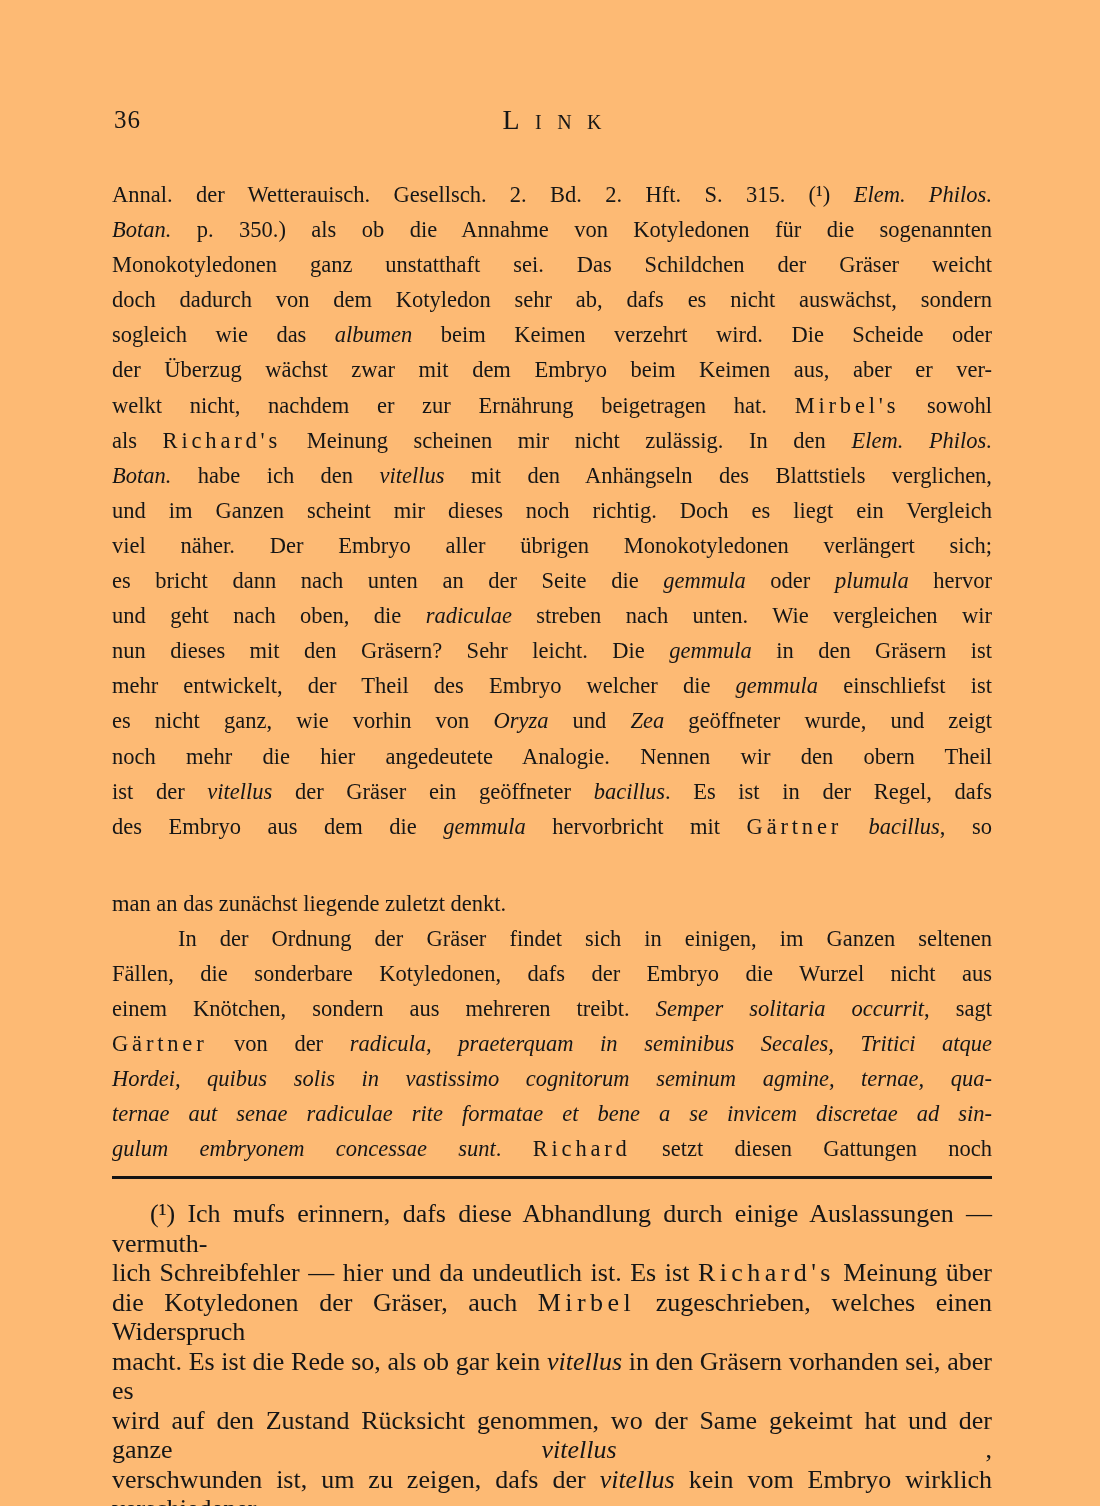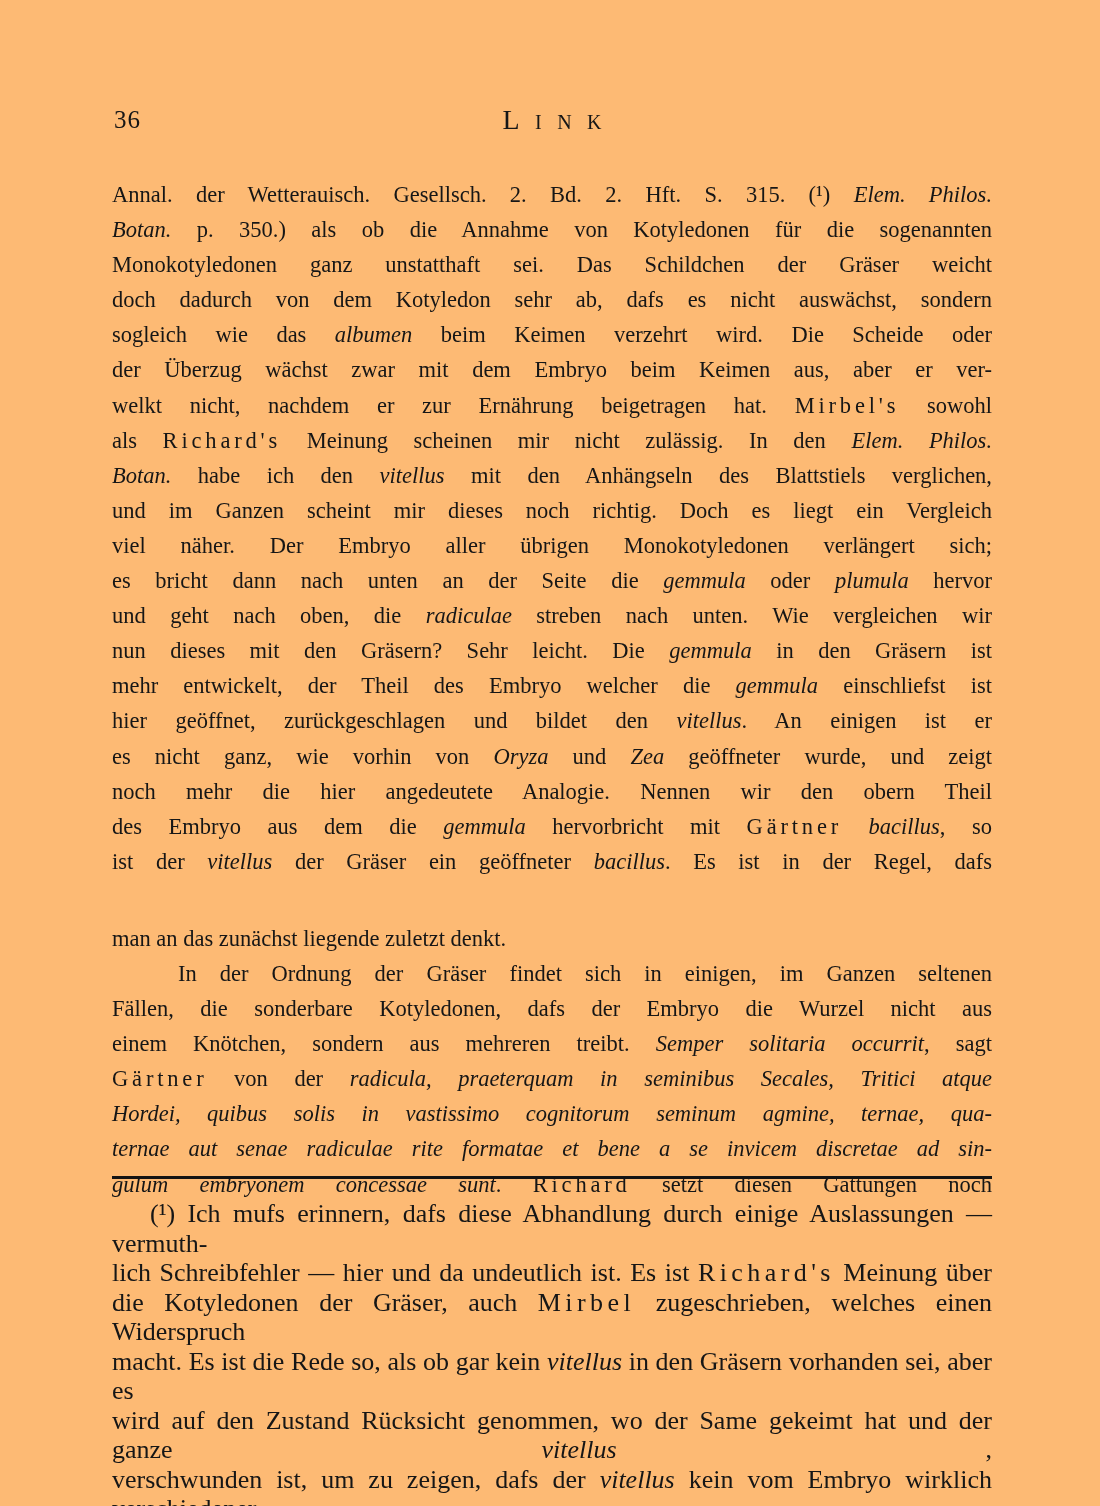--- a/index.html
+++ b/index.html
@@ -93,25 +93,24 @@
       <div class="line"><span>der Überzug wächst zwar mit dem Embryo beim Keimen aus, aber er ver-</span></div>
       <div class="line"><span>welkt nicht, nachdem er zur Ernährung beigetragen hat. </span><span class="sp">Mirbel's</span><span> sowohl</span></div>
       <div class="line"><span>als </span><span class="sp">Richard's</span><span> Meinung scheinen mir nicht zulässig. In den </span><span class="i">Elem. Philos.</span></div>
       <div class="line"><span class="i">Botan.</span><span> habe ich den </span><span class="i">vitellus</span><span> mit den Anhängseln des Blattstiels verglichen,</span></div>
       <div class="line"><span>und im Ganzen scheint mir dieses noch richtig. Doch es liegt ein Vergleich</span></div>
       <div class="line"><span>viel näher. Der Embryo aller übrigen Monokotyledonen verlängert sich;</span></div>
       <div class="line"><span>es bricht dann nach unten an der Seite die </span><span class="i">gemmula</span><span> oder </span><span class="i">plumula</span><span> hervor</span></div>
       <div class="line"><span>und geht nach oben, die </span><span class="i">radiculae</span><span> streben nach unten. Wie vergleichen wir</span></div>
       <div class="line"><span>nun dieses mit den Gräsern? Sehr leicht. Die </span><span class="i">gemmula</span><span> in den Gräsern ist</span></div>
       <div class="line"><span>mehr entwickelt, der Theil des Embryo welcher die </span><span class="i">gemmula</span><span> einschliefst ist</span></div>
-      <div class="line"><span>hier geöffnet, zurückgeschlagen und bildet den </span><span class="i">vitellus</span><span>. An einigen ist er</span></div>
       <div class="line"><span>es nicht ganz, wie vorhin von </span><span class="i">Oryza</span><span> und </span><span class="i">Zea</span><span> geöffneter wurde, und zeigt</span></div>
       <div class="line"><span>noch mehr die hier angedeutete Analogie. Nennen wir den obern Theil</span></div>
+      <div class="line"><span>ist der </span><span class="i">vitellus</span><span> der Gräser ein geöffneter </span><span class="i">bacillus</span><span>. Es ist in der Regel, dafs</span></div>
       <div class="line"><span>des Embryo aus dem die </span><span class="i">gemmula</span><span> hervorbricht mit </span><span class="sp">Gärtner</span><span> </span><span class="i">bacillus</span><span>, so</span></div>
-      <div class="line"><span>ist der </span><span class="i">vitellus</span><span> der Gräser ein geöffneter </span><span class="i">bacillus</span><span>. Es ist in der Regel, dafs</span></div>
       <div class="line last"><span>man an das zunächst liegende zuletzt denkt.</span></div>
       <div class="line indent"><span>In der Ordnung der Gräser findet sich in einigen, im Ganzen seltenen</span></div>
       <div class="line"><span>Fällen, die sonderbare Kotyledonen, dafs der Embryo die Wurzel nicht aus</span></div>
       <div class="line"><span>einem Knötchen, sondern aus mehreren treibt. </span><span class="i">Semper solitaria occurrit</span><span>, sagt</span></div>
       <div class="line"><span class="sp">Gärtner</span><span> von der </span><span class="i">radicula, praeterquam in seminibus Secales, Tritici atque</span></div>
       <div class="line"><span class="i">Hordei, quibus solis in vastissimo cognitorum seminum agmine, ternae, qua-</span></div>
       <div class="line"><span class="i">ternae aut senae radiculae rite formatae et bene a se invicem discretae ad sin-</span></div>
       <div class="line"><span class="i">gulum embryonem concessae sunt</span><span>. </span><span class="sp">Richard</span><span> setzt diesen Gattungen noch</span></div>
     </div>
 

